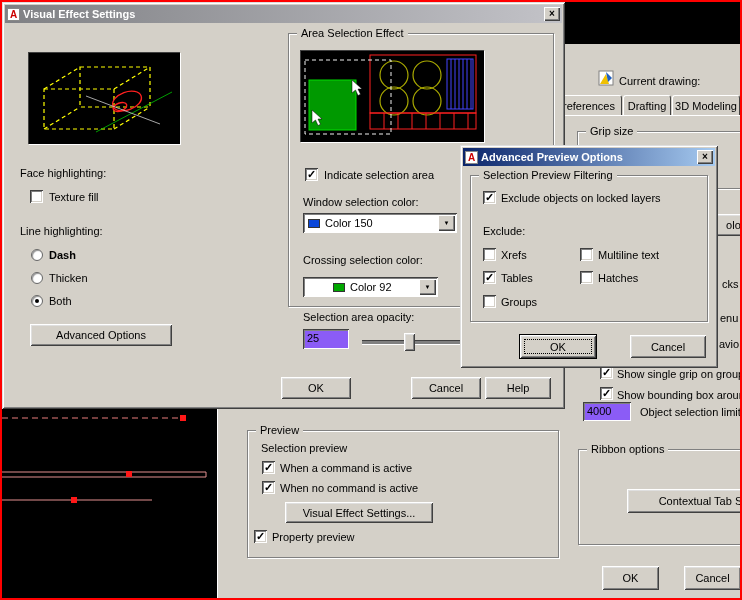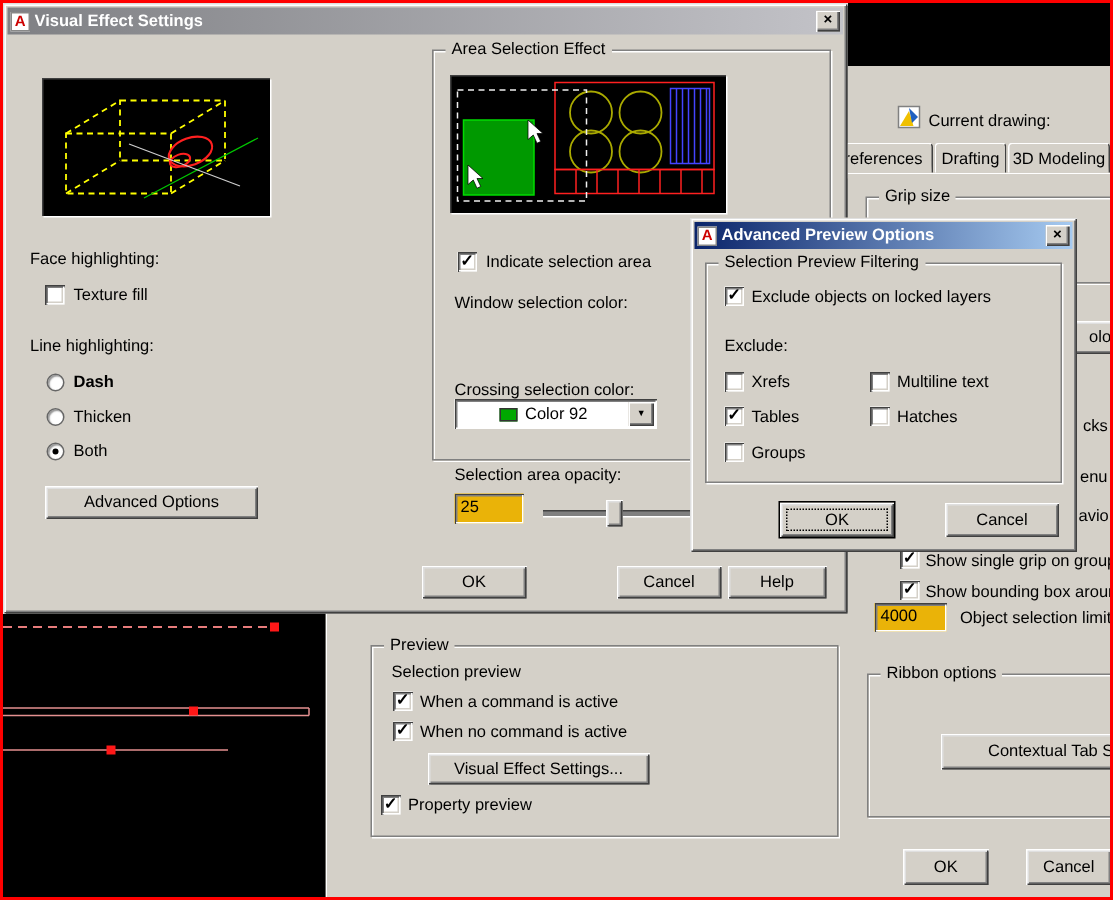--- a/index.html
+++ b/index.html
@@ -27,21 +27,21 @@
   .btn{position:absolute;background:#d4d0c8;display:flex;align-items:center;justify-content:center;font-size:11px;
        box-shadow: inset 1px 1px 0 #fff, inset -1px -1px 0 #404040, inset 2px 2px 0 #dfdfdf, inset -2px -2px 0 #808080;}
   .btn.default{box-shadow: 0 0 0 1px #000, inset 1px 1px 0 #fff, inset -1px -1px 0 #404040, inset 2px 2px 0 #dfdfdf, inset -2px -2px 0 #808080;}
   .btn.default::after{content:"";position:absolute;left:4px;right:4px;top:4px;bottom:4px;border:1px dotted #000;}
   .cb{position:absolute;width:13px;height:13px;background:#fff;text-align:center;
       box-shadow: inset 1px 1px 0 #404040, inset -1px -1px 0 #fff, inset 2px 2px 0 #808080, inset -2px -2px 0 #d4d0c8;}
   .cb .mark{display:block;font-size:11px;font-weight:bold;line-height:12px;}
   .radio{position:absolute;width:12px;height:12px;border-radius:50%;background:#fff;border:1px solid #666;
          box-shadow: inset 1px 1px 1px rgba(64,64,64,.55);}
   .radio.sel::after{content:"";position:absolute;left:3px;top:3px;width:4px;height:4px;border-radius:50%;background:#000;}
-  .field{position:absolute;background:#eab308;padding:3px 4px;line-height:12px;
+  .field{position:absolute;background:#8b5cf6;padding:3px 4px;line-height:12px;
          box-shadow: inset 1px 1px 0 #404040, inset -1px -1px 0 #fff, inset 2px 2px 0 #808080;}
   .combo{position:absolute;background:#fff;display:flex;align-items:center;padding-left:5px;gap:5px;
          box-shadow: inset 1px 1px 0 #404040, inset -1px -1px 0 #fff, inset 2px 2px 0 #808080;}
   .swatch{width:12px;height:9px;border:1px solid #333;flex:0 0 12px;}
   .drop{margin:2px 2px 2px auto;align-self:stretch;width:17px;background:#d4d0c8;display:flex;align-items:center;justify-content:center;
         font-size:6px;box-shadow: inset 1px 1px 0 #fff, inset -1px -1px 0 #404040, inset -2px -2px 0 #808080;}
   .preview{position:absolute;background:#000;box-shadow: inset 1px 1px 0 #404040, 1px 1px 0 #fff;}
   .preview svg{display:block;width:100%;height:100%;}
   .tab{position:absolute;height:21px;background:#d4d0c8;border:1px solid #404040;border-bottom:none;
        border-top-color:#fff;border-left-color:#fff;border-radius:3px 3px 0 0;
@@ -220,22 +220,29 @@
         <rect x="5" y="10" width="86" height="74" fill="none" stroke="#f0f0f0" stroke-width="1" stroke-dasharray="4 3"></rect>
         <path d="M12 60 l0 13 3.5 -3 2.5 5.5 2.5 -1.2 -2.5 -5.3 4 0 Z" fill="#ffffff" stroke="#000000" stroke-width="0.5"></path>
         <path d="M52 30 l0 13 3.5 -3 2.5 5.5 2.5 -1.2 -2.5 -5.3 4 0 Z" fill="#ffffff" stroke="#000000" stroke-width="0.5"></path>
       </svg>
     </div>
     <span class="cb" style="left:303px;top:166px;">
         <span class="mark">✓</span>
       </span>
     <span class="lbl" style="left:322px;top:167px;">Indicate selection area</span>
     <span class="lbl" style="left:301px;top:194px;">Window selection color:</span>
+    <div class="combo" style="left:301px;top:211px;width:154px;height:20px;">
+      <span class="swatch" style="background-color: rgb(10, 70, 216);"></span>
+      <span>Color 150</span>
+      <span class="drop">
+          <span>▼</span>
+        </span>
+    </div>
     <span class="lbl" style="left:301px;top:252px;">Crossing selection color:</span>
-    <div class="combo" style="left:301px;top:264px;width:135px;height:20px;padding-left:30px;">
+    <div class="combo" style="left:301px;top:275px;width:135px;height:20px;padding-left:30px;">
       <span class="swatch" style="background-color: rgb(0, 168, 0);"></span>
       <span>Color 92</span>
       <span class="drop">
           <span>▼</span>
         </span>
     </div>
     <span class="lbl" style="left:301px;top:309px;">Selection area opacity:</span>
     <div class="field" style="left:301px;top:327px;width:46px;height:20px;">25</div>
     <div class="sl-track" style="left:360px;top:338px;width:98px;"></div>
     <div class="sl-thumb" style="left:402px;top:331px;"></div>

